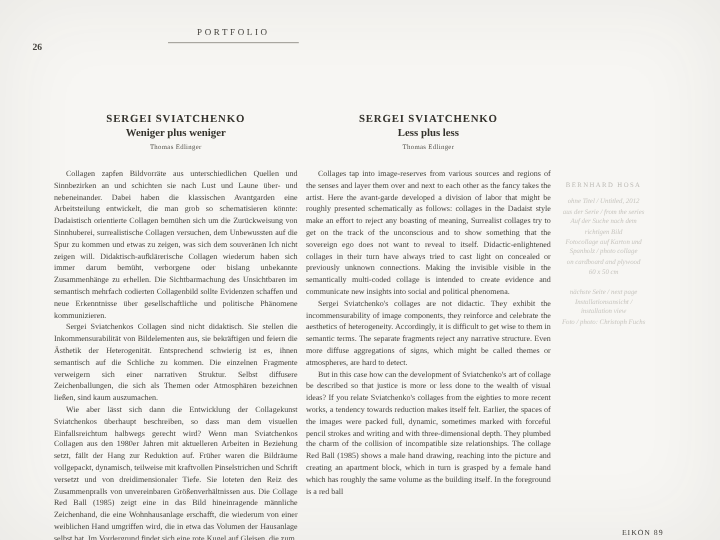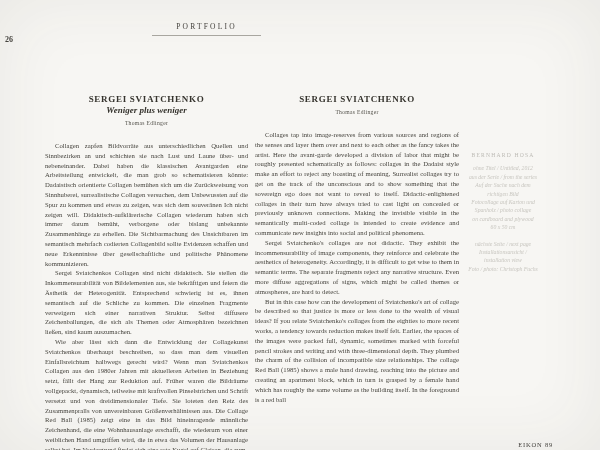--- a/index.html
+++ b/index.html
@@ -3,31 +3,31 @@
 <meta charset="utf-8">
 <style>
   html,body { margin:0; padding:0; background:#e8e7e4; }
   .page {
     position:relative; width:600px; height:450px;
     background:#f7f6f3;
     box-shadow: inset 0 0 70px rgba(60,55,45,0.07);
     font-family:"Liberation Serif","DejaVu Serif",serif;
     color:#403e39; overflow:hidden;
   }
-  .page-number { position:absolute; left:5px; top:35px; font-size:8px; font-weight:bold; color:#45433e; }
-  .section-head { position:absolute; left:152px; top:22px; width:109px; text-align:center; }
+  .page-number { position:absolute; left:27px; top:35px; font-size:8px; font-weight:bold; color:#45433e; }
+  .section-head { position:absolute; left:140px; top:22px; width:109px; text-align:center; }
   .section-title { font-size:7.5px; letter-spacing:2.2px; color:#45433e; }
   .section-rule { margin-top:4px; height:1px; background:#a8a6a0; }
 
   .col { position:absolute; top:94px; }
   .col-de { left:45px;  width:203px; }
   .col-en { left:255px; width:204px; }
   .art-head { text-align:center; }
   .art-title  { font-size:9px; font-weight:700; letter-spacing:0.7px; color:#35332d;text-align:center; }
-  .art-sub    { font-size:9px; font-weight:700; margin-top:1px; color:#35332d;font-style:italic; }
+  .art-sub    { font-size:9px; font-weight:700; margin-top:1px; color:#35332d; }
   .art-author { font-size:5.6px; margin-top:5px; letter-spacing:0.3px; color:#55534c; }
   .art-body { margin-top:15px; font-size:6.7px; line-height:9.8px; text-align:justify; color:#47453f; }
   .art-body p { margin:0; text-indent:10px; }
 
   .caption-col {
     position:absolute; left:452px; top:151px; width:102px;
     text-align:center; font-style:italic;
     font-size:5.7px; line-height:8.4px; color:#c7c5bf;
   }
   .cap-artist { font-style:normal; font-size:5.6px; letter-spacing:1.2px; color:#bcbab4; margin-bottom:5px; }
@@ -57,20 +57,21 @@
     <div class="art-body">
       <p>Collagen zapfen Bildvorräte aus unterschiedlichen Quellen und Sinnbezirken an und schichten sie nach Lust und Laune über- und nebeneinander. Dabei haben die klassischen Avantgarden eine Arbeitsteilung entwickelt, die man grob so schematisieren könnte: Dadaistisch orientierte Collagen bemühen sich um die Zurückweisung von Sinnhuberei, surrealistische Collagen versuchen, dem Unbewussten auf die Spur zu kommen und etwas zu zeigen, was sich dem souveränen Ich nicht zeigen will. Didaktisch-aufklärerische Collagen wiederum haben sich immer darum bemüht, verborgene oder bislang unbekannte Zusammenhänge zu erhellen. Die Sichtbarmachung des Unsichtbaren im semantisch mehrfach codierten Collagenbild sollte Evidenzen schaffen und neue Erkenntnisse über gesellschaftliche und politische Phänomene kommunizieren.</p>
       <p>Sergei Sviatchenkos Collagen sind nicht didaktisch. Sie stellen die Inkommensurabilität von Bildelementen aus, sie bekräftigen und feiern die Ästhetik der Heterogenität. Entsprechend schwierig ist es, ihnen semantisch auf die Schliche zu kommen. Die einzelnen Fragmente verweigern sich einer narrativen Struktur. Selbst diffusere Zeichenballungen, die sich als Themen oder Atmosphären bezeichnen ließen, sind kaum auszumachen.</p>
       <p>Wie aber lässt sich dann die Entwicklung der Collagekunst Sviatchenkos überhaupt beschreiben, so dass man dem visuellen Einfallsreichtum halbwegs gerecht wird? Wenn man Sviatchenkos Collagen aus den 1980er Jahren mit aktuelleren Arbeiten in Beziehung setzt, fällt der Hang zur Reduktion auf. Früher waren die Bildräume vollgepackt, dynamisch, teilweise mit kraftvollen Pinselstrichen und Schrift versetzt und von dreidimensionaler Tiefe. Sie loteten den Reiz des Zusammenpralls von unvereinbaren Größenverhältnissen aus. Die Collage Red Ball (1985) zeigt eine in das Bild hineinragende männliche Zeichenhand, die eine Wohnhausanlage erschafft, die wiederum von einer weiblichen Hand umgriffen wird, die in etwa das Volumen der Hausanlage selbst hat. Im Vordergrund findet sich eine rote Kugel auf Gleisen, die zum</p>
     </div>
   </section>
 
   <section class="col col-en">
     <div class="art-head">
       <div class="art-title">SERGEI SVIATCHENKO</div>
+      <div class="art-sub">Less plus less</div>
       <div class="art-author">Thomas Edlinger</div>
     </div>
     <div class="art-body">
       <p>Collages tap into image-reserves from various sources and regions of the senses and layer them over and next to each other as the fancy takes the artist. Here the avant-garde developed a division of labor that might be roughly presented schematically as follows: collages in the Dadaist style make an effort to reject any boasting of meaning, Surrealist collages try to get on the track of the unconscious and to show something that the sovereign ego does not want to reveal to itself. Didactic-enlightened collages in their turn have always tried to cast light on concealed or previously unknown connections. Making the invisible visible in the semantically multi-coded collage is intended to create evidence and communicate new insights into social and political phenomena.</p>
       <p>Sergei Sviatchenko's collages are not didactic. They exhibit the incommensurability of image components, they reinforce and celebrate the aesthetics of heterogeneity. Accordingly, it is difficult to get wise to them in semantic terms. The separate fragments reject any narrative structure. Even more diffuse aggregations of signs, which might be called themes or atmospheres, are hard to detect.</p>
       <p>But in this case how can the development of Sviatchenko's art of collage be described so that justice is more or less done to the wealth of visual ideas? If you relate Sviatchenko's collages from the eighties to more recent works, a tendency towards reduction makes itself felt. Earlier, the spaces of the images were packed full, dynamic, sometimes marked with forceful pencil strokes and writing and with three-dimensional depth. They plumbed the charm of the collision of incompatible size relationships. The collage Red Ball (1985) shows a male hand drawing, reaching into the picture and creating an apartment block, which in turn is grasped by a female hand which has roughly the same volume as the building itself. In the foreground is a red ball</p>
     </div>
   </section>
 
   <aside class="caption-col">

